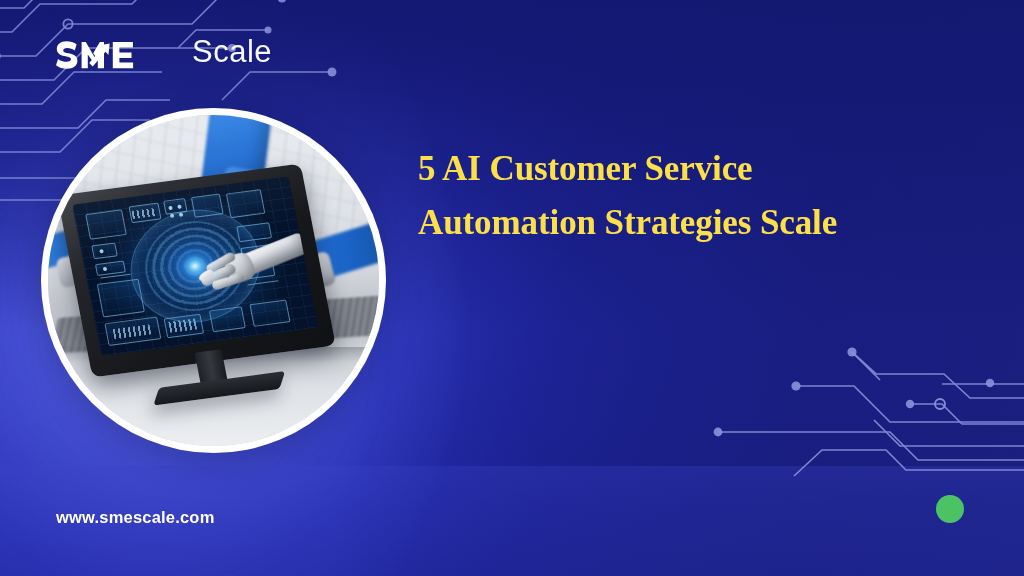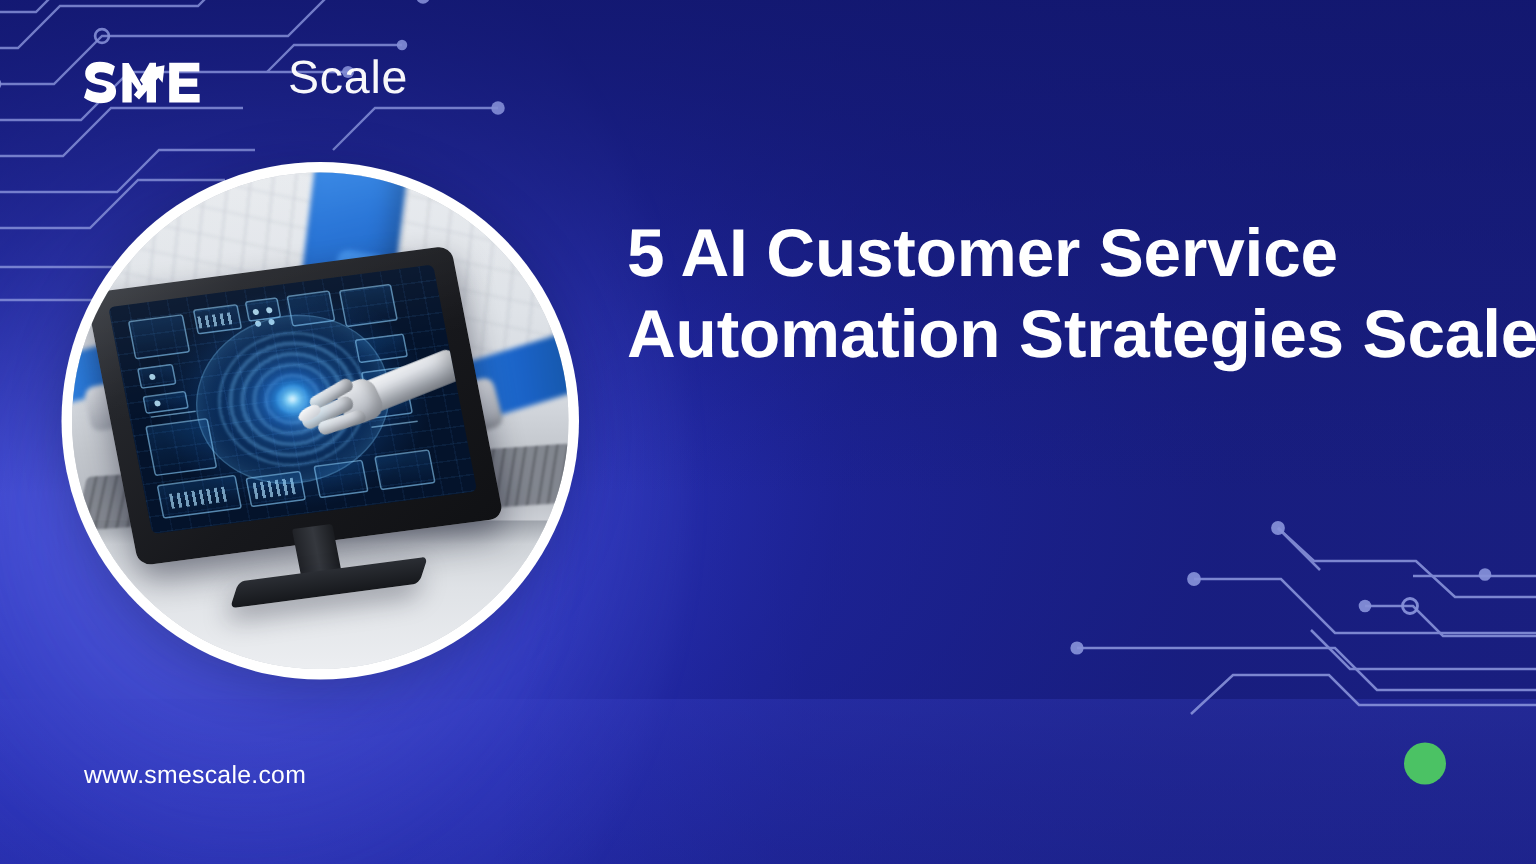--- a/index.html
+++ b/index.html
@@ -292,35 +292,36 @@
 
   
   .headline {
     position:absolute;
     left:418px; top:142px;
     width:556px;
     z-index:7;
   }
   .headline-line {
     display:block;
-    color:#ffffff;
-    font-size:45px;
+    color:#fde047;
+    font-size:35px;
     font-weight:700;
     line-height:54px;
     letter-spacing:-0.1px;
     white-space:nowrap;
+    font-family:Liberation Serif, serif;
   }
 
   
   .site-url {
     position:absolute;
     left:56px; top:508px;
     color:#ffffff;
     font-size:16.5px;
-    font-weight:400;
+    font-weight:700;
     letter-spacing:0.2px;
     z-index:7;
   }
   .green-dot {
     position:absolute;
     left:936px; top:495px;
     width:28px; height:28px;
     border-radius:50%;
     background:#4bc264;
     z-index:7;

